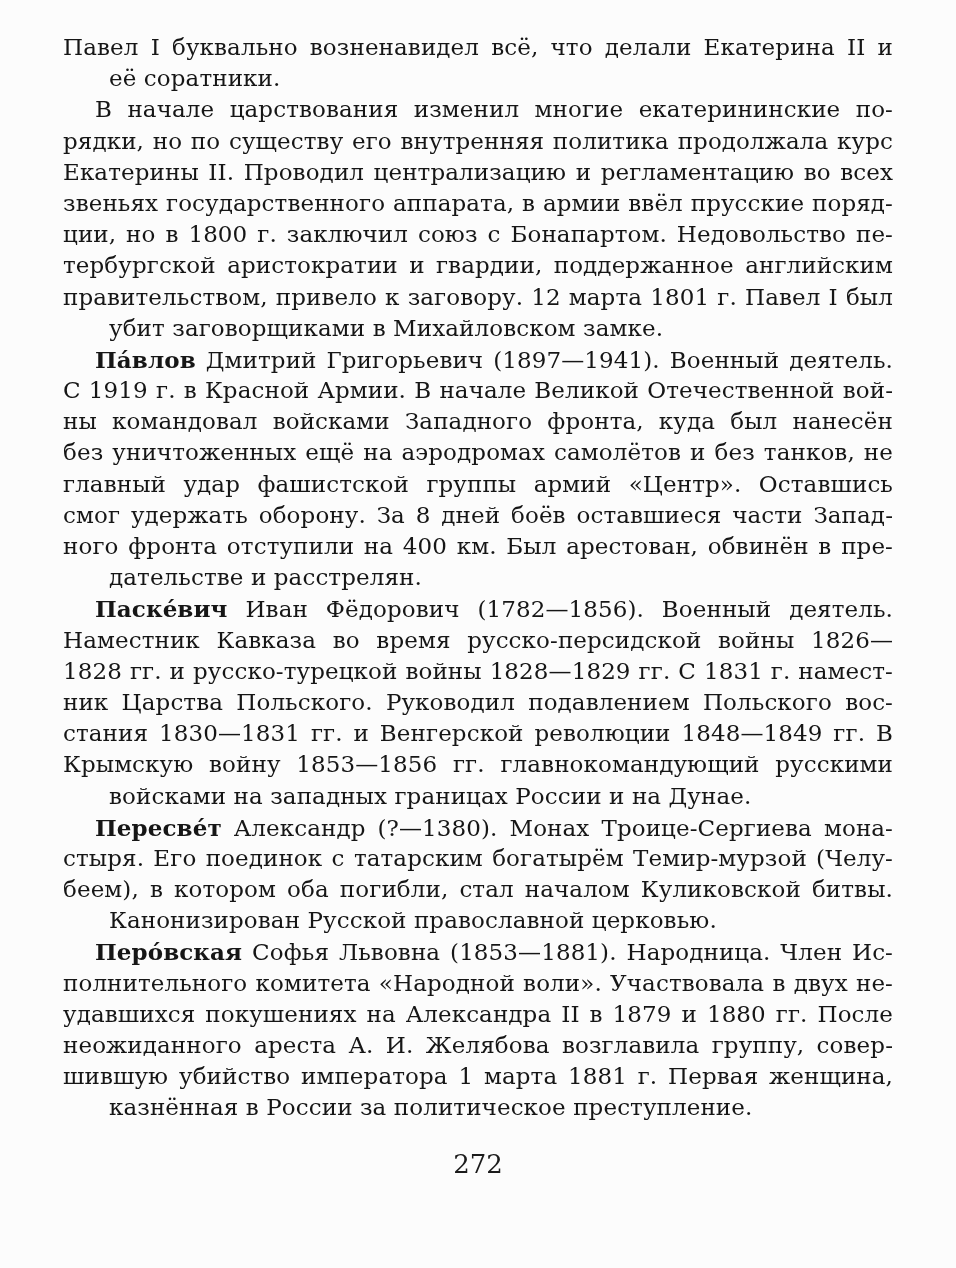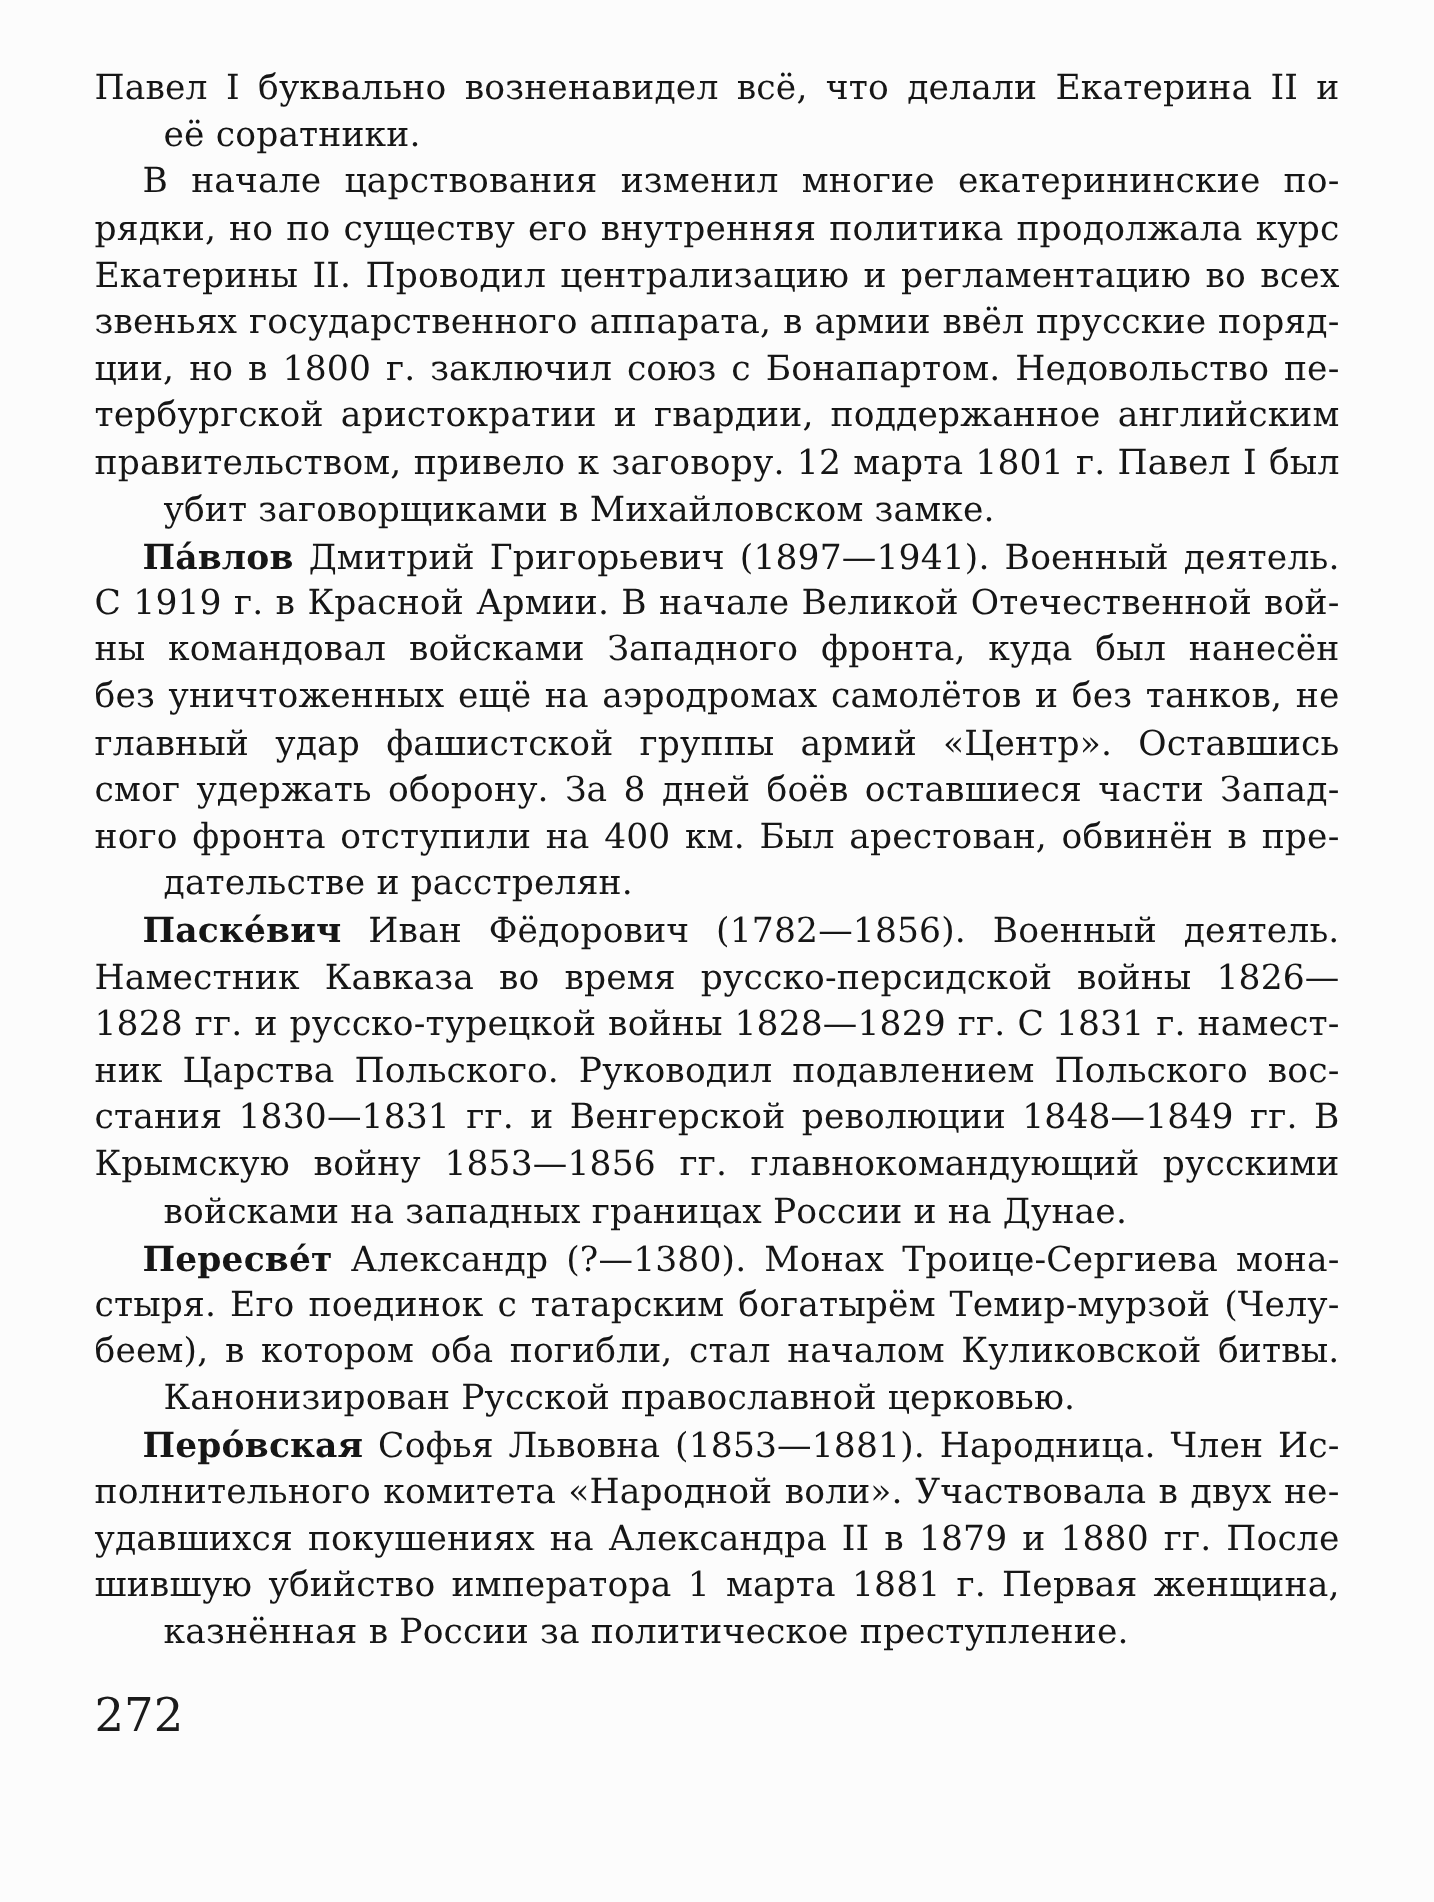--- a/index.html
+++ b/index.html
@@ -12,21 +12,21 @@
     width: 956px;
     height: 1268px;
     background: #fcfcfc;
     overflow: hidden;
     font-family: "DejaVu Serif", "Liberation Serif", serif;
     color: #161616;
   }
   .text-block {
     position: absolute;
     left: 63px;
-    top: 44px;
+    top: 32px;
     width: 830px;
   }
   .paragraph {
     margin: 0;
     padding: 0;
   }
   .line {
     font-size: 23px;
     line-height: 31.2px;
     height: 31.2px;
@@ -42,22 +42,22 @@
   }
   .paragraph.indented .line.first {
     text-indent: 32px;
   }
   .line b {
     font-weight: bold;
   }
   .page-number {
     margin-top: 26px;
     width: 830px;
-    text-align: left;
-    font-size: 31px;
+    text-align: center;
+    font-size: 26px;
     line-height: 28px;
     color: #1b1b1b;
   }
 </style>
 </head>
 <body>
 
 <div class="page">
   <div class="text-block" id="text-block">
 
@@ -97,18 +97,19 @@
       <div class="paragraph indented">
         <div class="line first"><b>Пересве́т</b> Александр (?—1380). Монах Троице-Сергиева мона-</div>
         <div class="line">стыря. Его поединок с татарским богатырём Темир-мурзой (Челу-</div>
         <div class="line">беем), в котором оба погибли, стал началом Куликовской битвы.</div>
         <div class="line last">Канонизирован Русской православной церковью.</div>
       </div>
       <div class="paragraph indented">
         <div class="line first"><b>Перо́вская</b> Софья Львовна (1853—1881). Народница. Член Ис-</div>
         <div class="line">полнительного комитета «Народной воли». Участвовала в двух не-</div>
         <div class="line">удавшихся покушениях на Александра II в 1879 и 1880 гг. После</div>
+        <div class="line">неожиданного ареста А. И. Желябова возглавила группу, совер-</div>
         <div class="line">шившую убийство императора 1 марта 1881 г. Первая женщина,</div>
         <div class="line last">казнённая в России за политическое преступление.</div>
       </div>
       <div class="page-number">272</div>
   </div>
 </div>
 
 </body></html>

